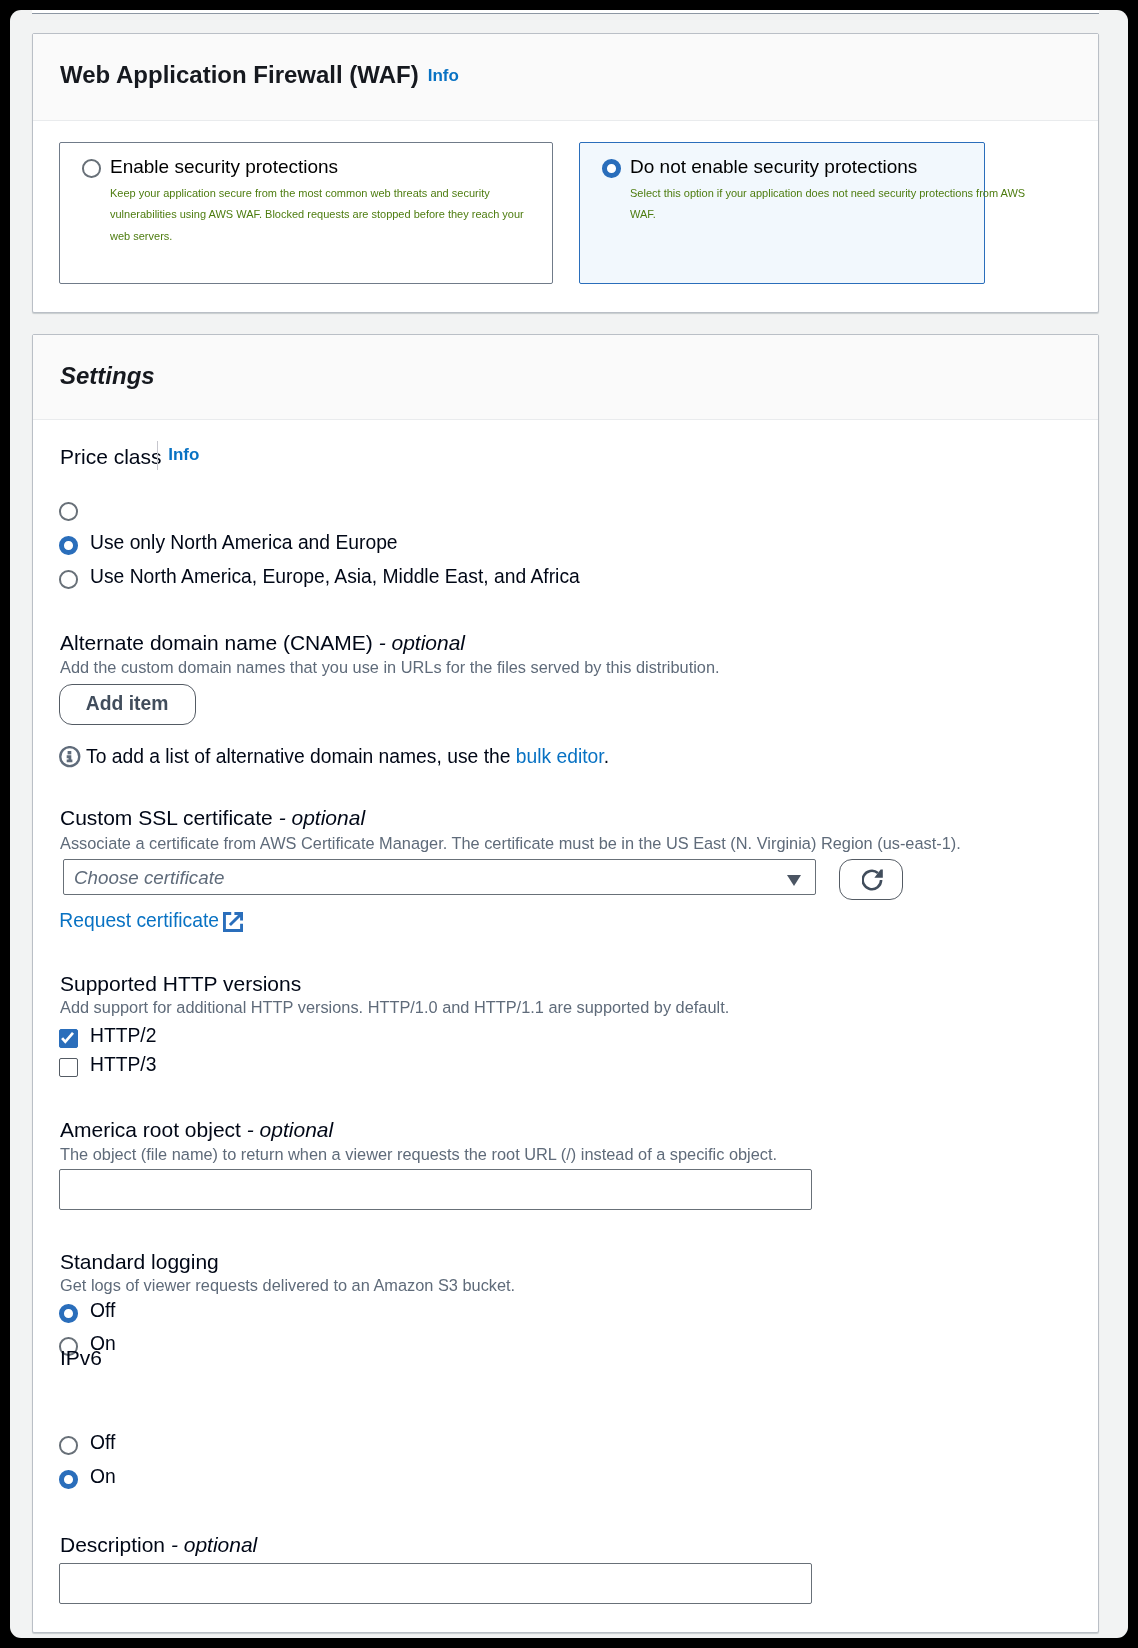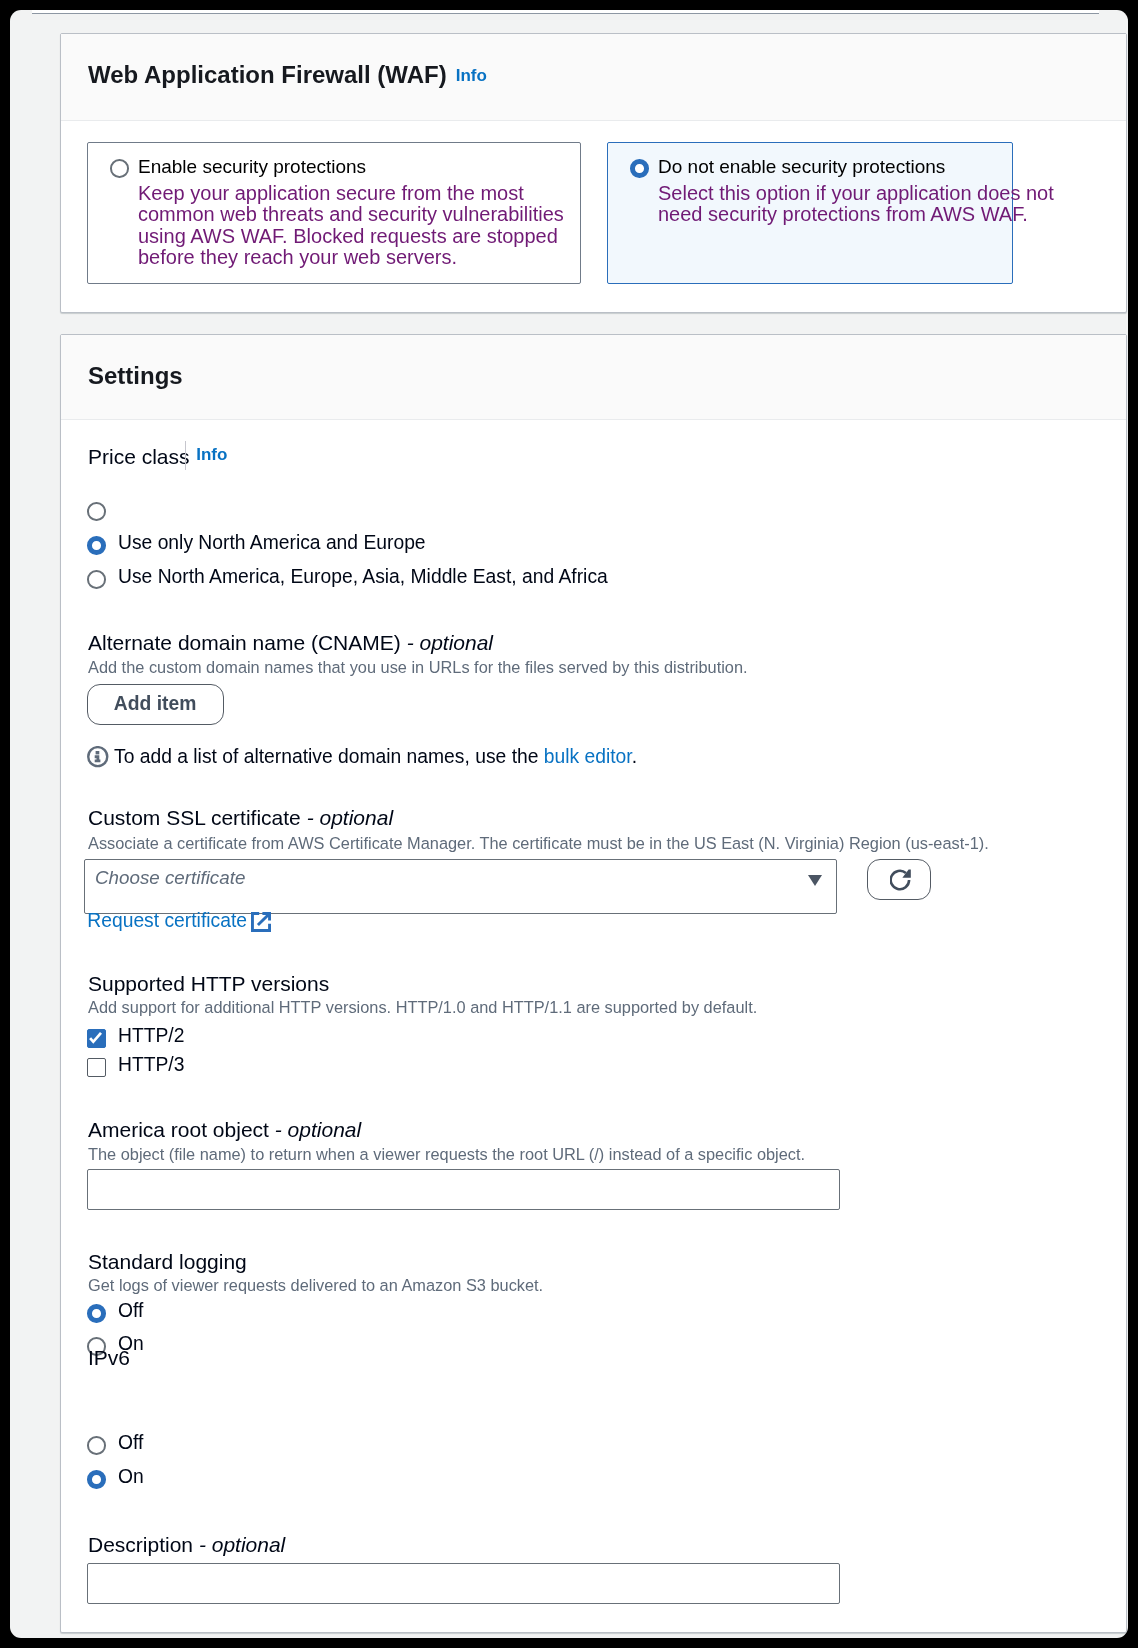--- a/index.html
+++ b/index.html
@@ -13,30 +13,29 @@
   .frame-inner { position:absolute; left:0; top:0; width:1138px; height:1641px; background:#000; border-radius:23px; overflow:hidden; }
   .page { position:absolute; left:10px; top:10px; width:1118px; height:1628px; background:#f2f3f3; border-radius:11px; overflow:hidden; }
 
   .prev-edge { position:absolute; left:22px; top:0px; width:1067px; height:2.5px; background:#ffffff; border-bottom:1.5px solid #8d97a3; }
 
   .container {
     position:absolute; left:22px; width:1067px;
     background:#ffffff; border:1px solid #babfc6; border-radius:2px;
     box-sizing:border-box;
     box-shadow:0 1px 1px 0 rgba(0,28,36,0.18);
-    margin-left:28px;
   }
   .c-header { position:relative; background:#fafafa; border-bottom:1px solid #e9ebed; box-sizing:border-box; }
   .c-title { position:absolute; font-size:24px; font-weight:bold; color:#16191f; white-space:nowrap; }
   .hdr-info { position:absolute; font-size:17px; font-weight:bold; color:#0872c3; cursor:pointer; white-space:nowrap; }
 
   .tile { position:absolute; box-sizing:border-box; border:1.4px solid #707b89; border-radius:2px; background:#ffffff; }
   .tile.sel { border-color:#2a6ebb; border-width:1.4px; background:#f2f8fd; }
   .tile-title { position:absolute; font-size:19px; color:#000000; white-space:nowrap; }
-  .tile-desc { position:absolute; font-size:20px; color:#701a75; line-height:21.4px; }
+  .tile-desc { position:absolute; font-size:11px; color:#4d7c0f; line-height:21.4px; }
 
   .radio { position:absolute; width:18.6px; height:18.6px; border-radius:50%;
            border:2px solid #687078; box-sizing:border-box; background:#fff; }
   .radio.on { border-color:#2a6ebb; border-width:5.4px; }
 
   .lbl  { position:absolute; font-size:21px; color:#000716; font-weight:normal; white-space:nowrap; }
   .desc { position:absolute; font-size:16.35px; color:#5f6b7a; white-space:nowrap; }
   .opt  { font-style:italic; font-weight:normal; }
   .rlbl { position:absolute; font-size:19.3px; color:#000716; white-space:nowrap; }
 
@@ -83,21 +82,21 @@
 
       <div class="tile sel" style="left:546px;top:108px;width:406px;height:142px;">
         <span class="radio on" style="left:22px;top:16px;"></span>
         <span class="tile-title" style="left:50px;top:13px;">Do not enable security protections</span>
         <span class="tile-desc" style="left:50px;top:40px;width:400px;">Select this option if your application does not need security protections from AWS WAF.</span>
       </div>
     </div>
 
     <div class="container" style="top:324.3px;height:1298.4px;">
       <div class="c-header" style="height:84.3px;">
-        <span class="c-title" style="left:27px;top:41px;transform:translateY(-50%);">Settings</span>
+        <span class="c-title" style="left:27px;top:41px;transform:translateY(-50%);font-style:italic;">Settings</span>
       </div>
 
       <span class="lbl" id="pc-label" style="left:27px;top:109.7px;">Price class</span>
       <span class="vsep" id="pc-sep" style="top: 105.9px; height: 29px; left: 124.159px;"></span>
       <span class="info-link" id="pc-info" style="top: 109.7px; left: 135.259px;">Info</span>
 
       <span class="radio" style="left:26px;top:166.7px;"></span>
       <span class="radio on" style="left:26px;top:200.7px;"></span>
       <span class="rlbl" style="left:57px;top:196.7px;">Use only North America and Europe</span>
       <span class="radio" style="left:26px;top:234.7px;"></span>
@@ -118,21 +117,21 @@
         <circle cx="10.75" cy="10.65" r="9.5" fill="none" stroke="#5f6b7a" stroke-width="2.4"></circle>
         <rect x="8.6" y="5.0" width="3.7" height="3.4" fill="#5f6b7a"></rect>
         <path d="M7.7 9.2 H12.3 V13.5 H13.4 V16.2 H7.7 V13.5 H9.5 V12.2 H7.7 Z" fill="#5f6b7a"></path>
       </svg>
 
       <span class="lbl" style="left:27px;top:470.7px;">
         <span>Custom SSL certificate</span>
         <span class="opt">- optional</span>
       </span>
       <span class="desc" style="left:27px;top:498.7px;">Associate a certificate from AWS Certificate Manager. The certificate must be in the US East (N. Virginia) Region (us-east-1).</span>
-      <div class="field" style="left:23px;top:523.7px;width:753px;height:55px;">
+      <div class="field" style="left:30px;top:523.7px;width:753px;height:36px;">
         <span class="sel-ph" style="left:10px;top:7.5px;">Choose certificate</span>
         <span class="caret" style="right:14.2px;top:15.1px;"></span>
       </div>
       <div class="btn" style="left:806px;top:523.7px;width:64px;height:41px;">
         <svg width="22" height="22" viewBox="0 0 22 22" style="position:relative;left:2.4px;top:1px;">
           <path d="M15.9 4.0 A9.2 9.2 0 1 0 19.1 11.0" fill="none" stroke="#414d5c" stroke-width="2.6" stroke-linecap="butt"></path>
           <path d="M18.6 0.5 L20.8 0.5 L20.8 8.7 L12.4 8.7 Z" fill="#414d5c"></path>
         </svg>
       </div>
       <span class="linkb" style="left:26.3px;top:575.2px;">

